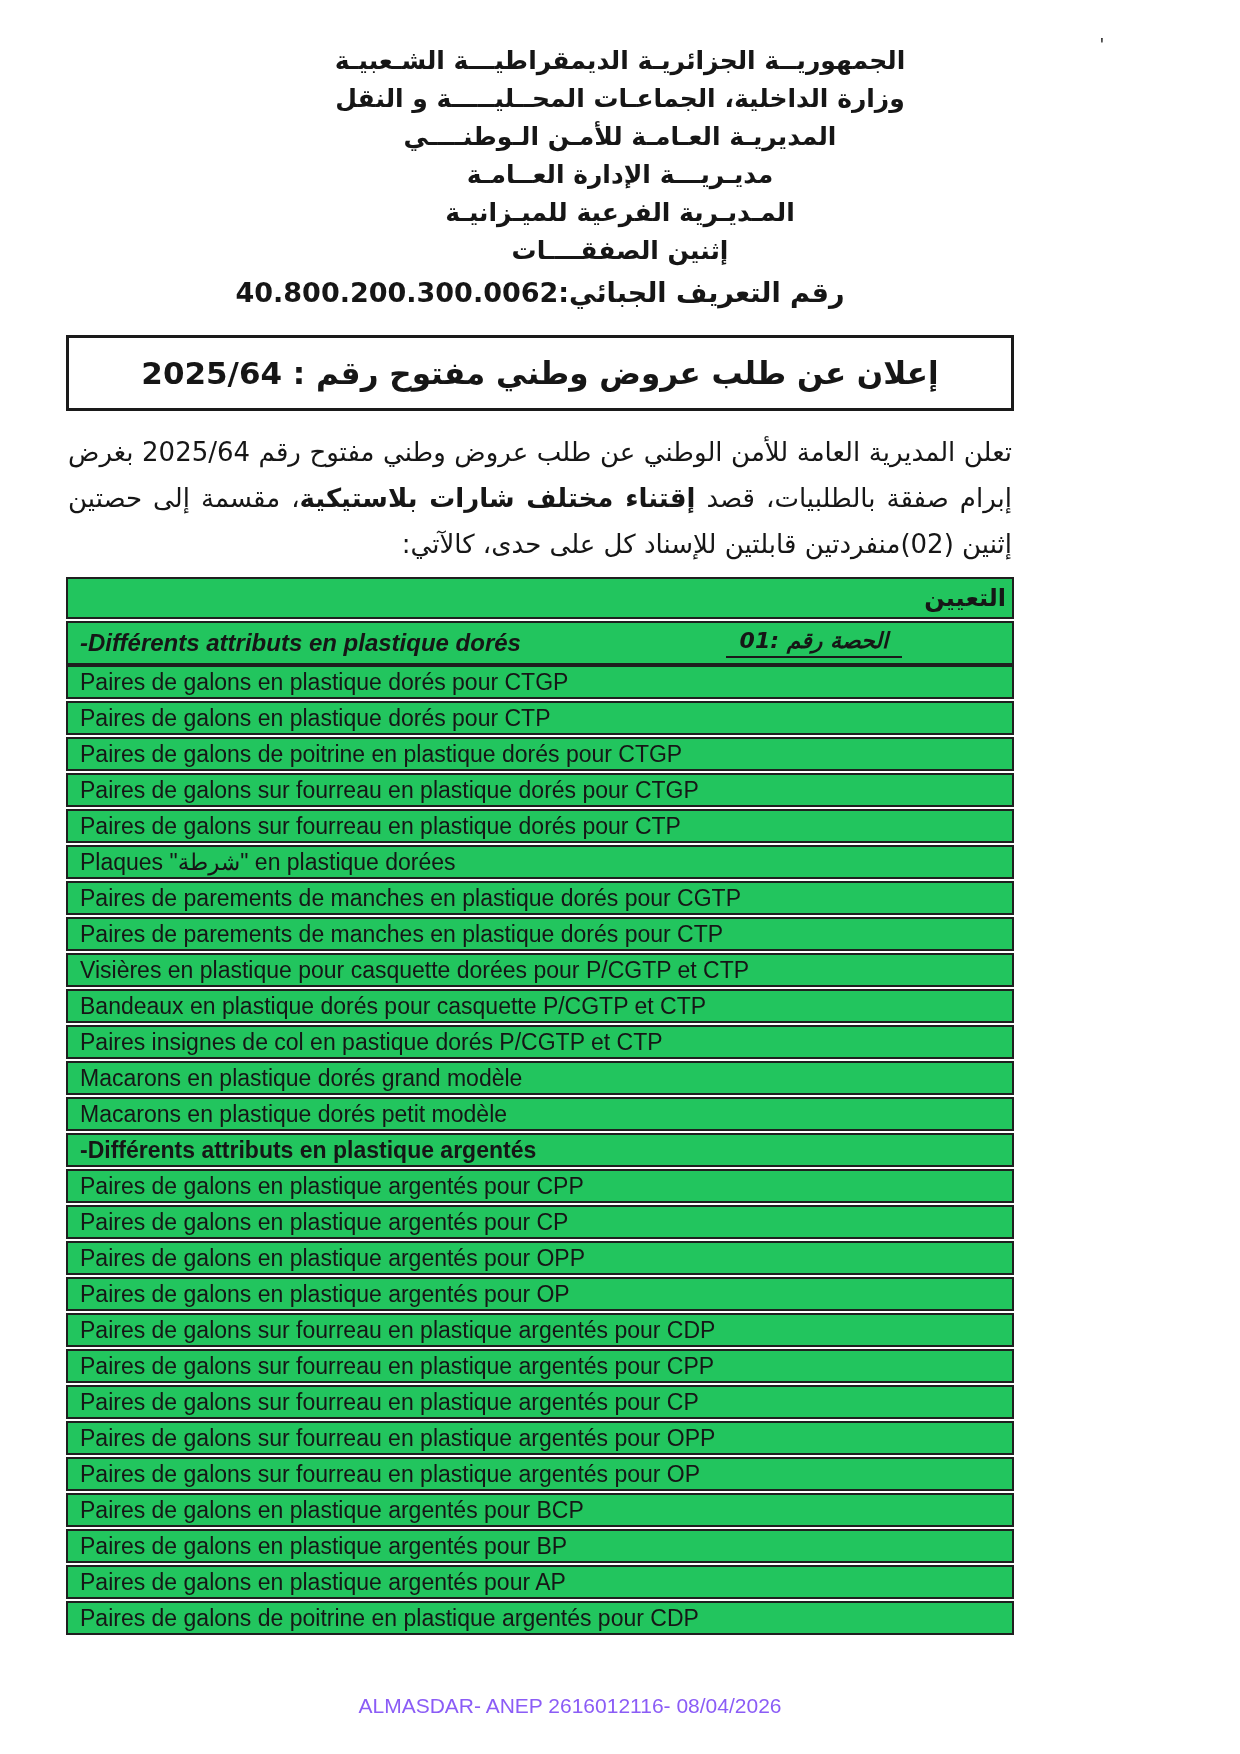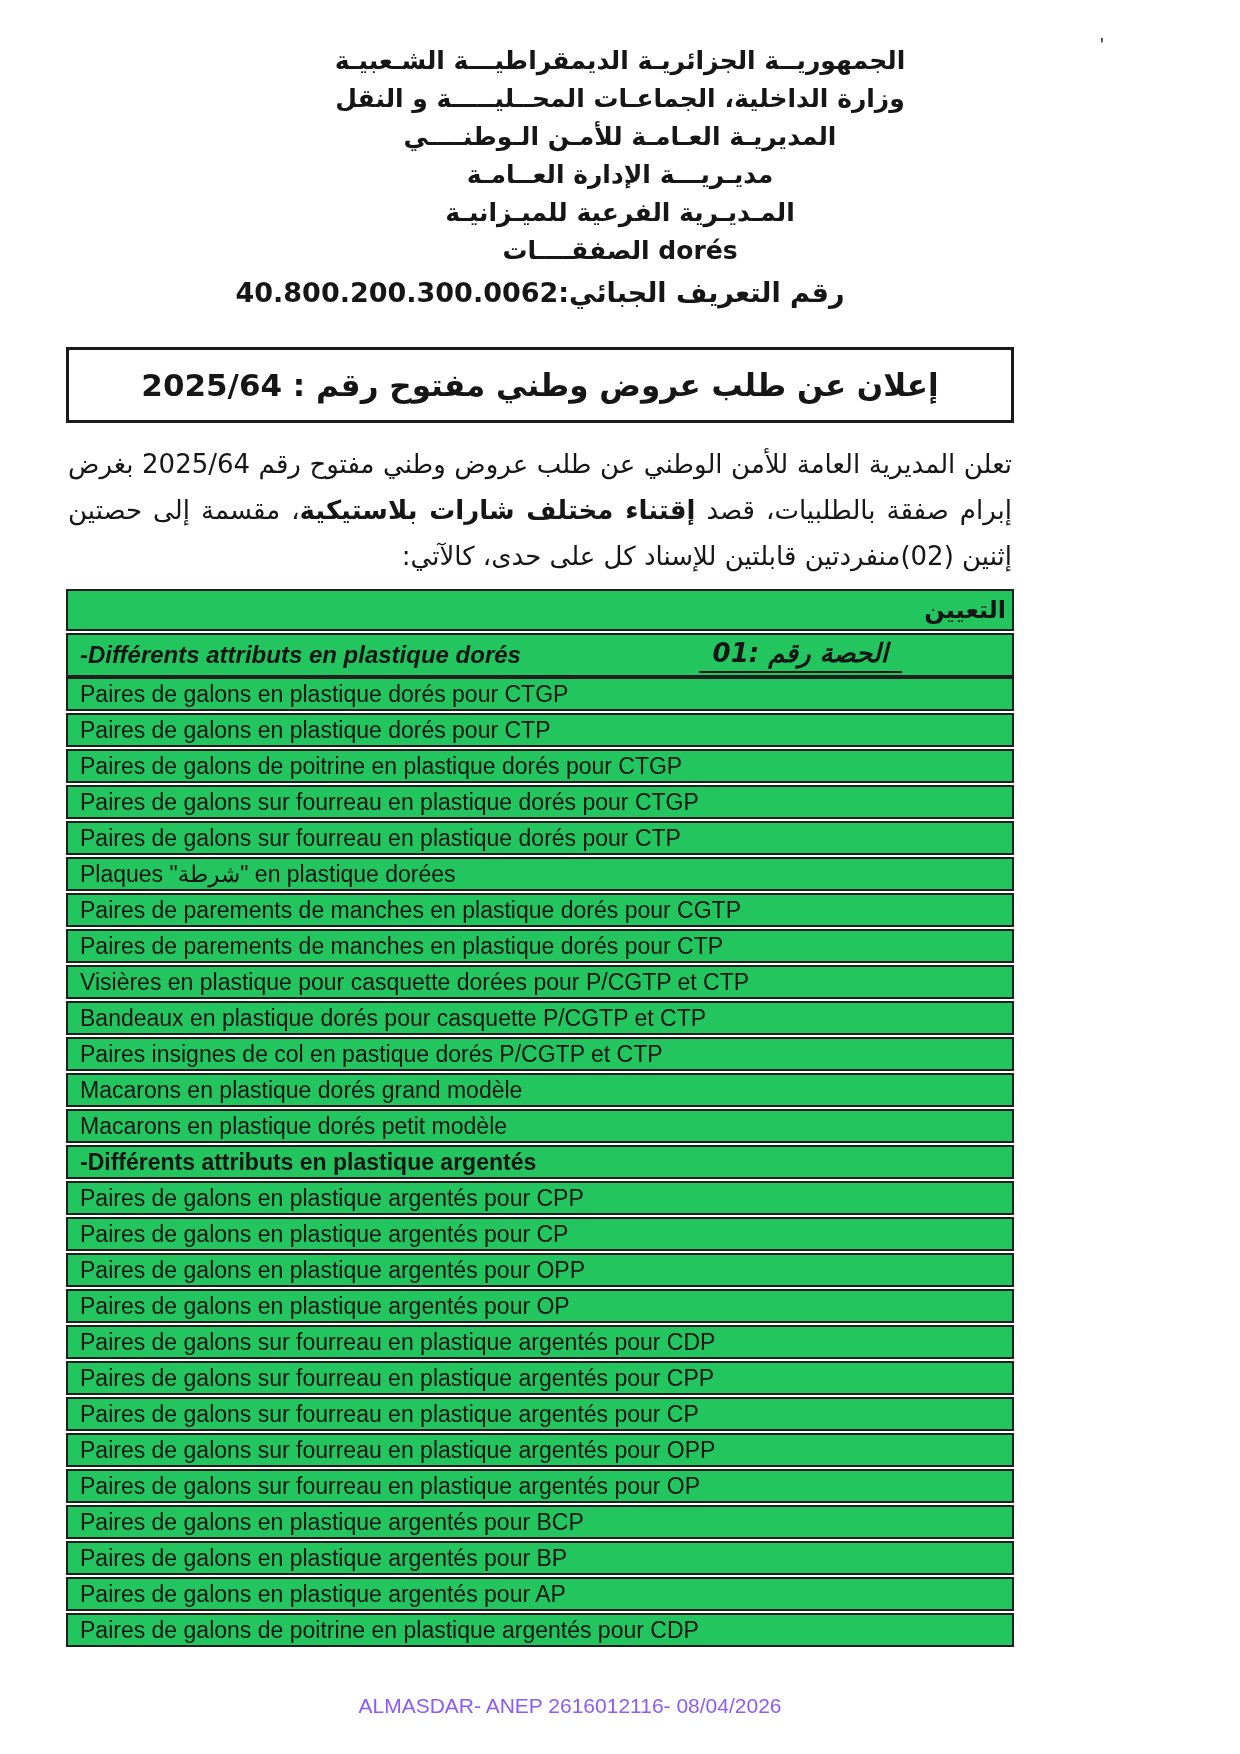--- a/index.html
+++ b/index.html
@@ -38,21 +38,21 @@
   .tax-line{
     margin-top:3px;
     text-align:center;
     direction:rtl;
     font-weight:bold;
     font-size:27px;
     line-height:40px;
   }
 
   .title-box{
-    margin-top:34px;
+    margin-top:22px;
     border:3px solid #1a1a1a;
     height:70px;
     display:flex;align-items:center;justify-content:center;
     direction:rtl;
     font-weight:bold;
     font-size:31px;
   }
 
   .intro{
     margin:18px 2px 0 2px;
@@ -90,21 +90,21 @@
     height:38px;
     justify-content:space-between;
     font-style:italic;
   }
   .lot-fr{
     font-weight:bold;
     font-size:24px;
   }
   .lot-ar{
     font-weight:bold;
-    font-size:26px;
+    font-size:22px;
     direction:rtl;
     margin-right:100px;
     border-bottom:2px solid #1a1a1a;
     padding:0 14px 3px 14px;
   }
 
   .footer{
     position:absolute;
     top:1694px;
     left:0;
@@ -118,21 +118,21 @@
 <body>
 
 <div class="stray-mark">'</div>
 
 <div class="header-block arabic">
   <div class="h-line">الجمهوريــة الجزائريـة الديمقراطيـــة الشـعبيـة</div>
   <div class="h-line">وزارة الداخلية، الجماعـات المحــليـــــة و النقل</div>
   <div class="h-line">المديريـة العـامـة للأمـن الـوطنــــي</div>
   <div class="h-line">مديـريـــة الإدارة العــامـة</div>
   <div class="h-line">المـديـرية الفرعية للميـزانيـة</div>
-  <div class="h-line">dorés الصفقــــات</div>
+  <div class="h-line">إثنين الصفقــــات</div>
 </div>
 
 <div class="col">
 
   <div class="tax-line arabic">رقم التعريف الجبائي:40.800.200.300.0062</div>
 
   <div class="title-box">
     <span class="arabic">إعلان عن طلب عروض وطني مفتوح رقم : 2025/64</span>
   </div>
 

